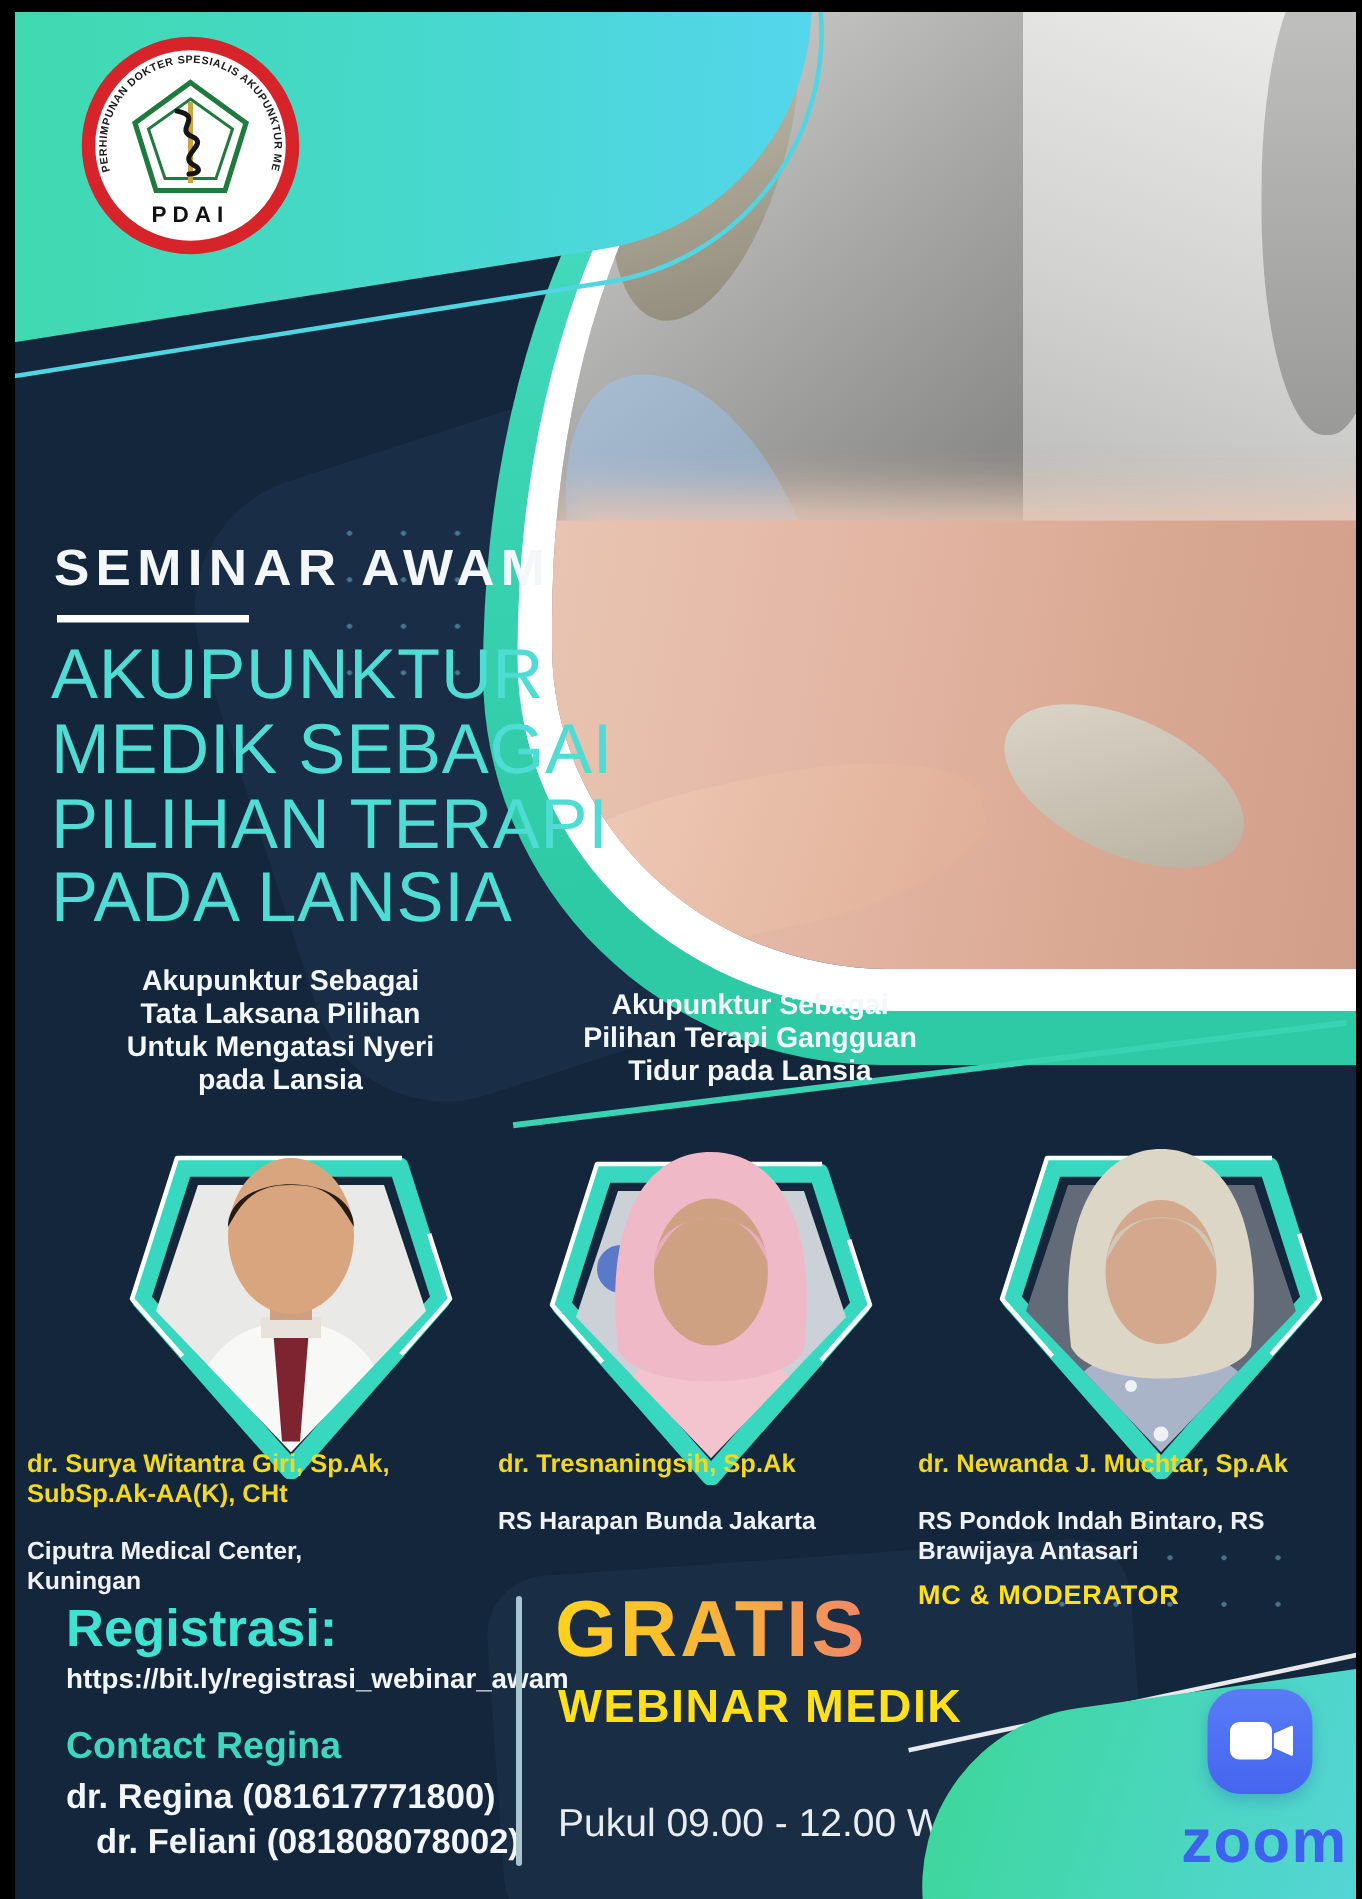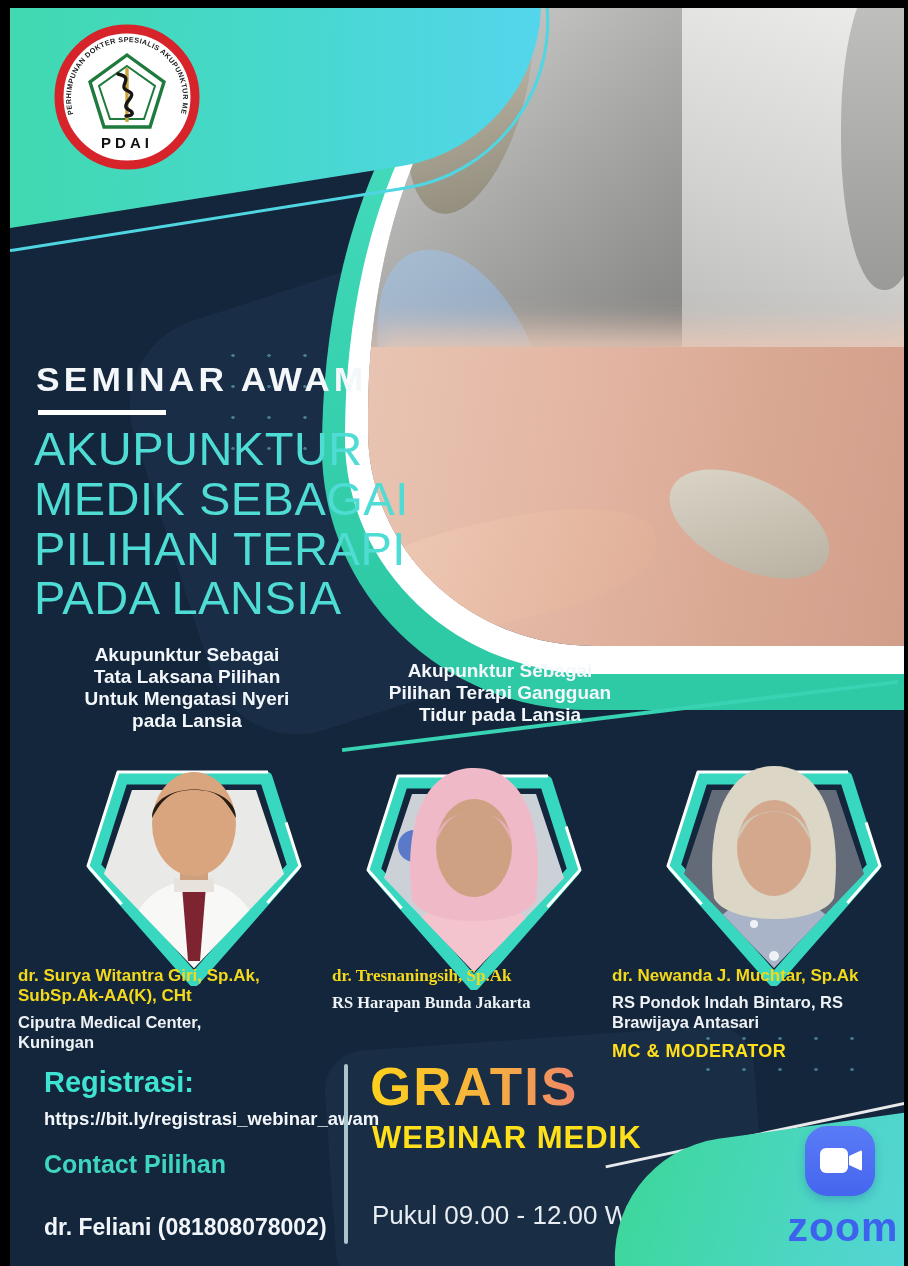--- a/index.html
+++ b/index.html
@@ -68,32 +68,32 @@
   
   .topic{position:absolute;color:#f3f7fb;font-weight:bold;text-align:center;white-space:pre-line;}
   .topic-1{left:18px;top:636px;width:318px;font-size:19px;line-height:1.15;}
   .topic-2{left:330px;top:652px;width:320px;font-size:19px;line-height:1.15;}
 
   
   .speaker-frame{position:absolute;width:224px;height:240px;}
   .sf-1{left:72px;top:738px;}  .sf-2{left:352px;top:742px;}  .sf-3{left:652px;top:738px;}
   .caption{position:absolute;text-align:left;font-weight:bold;}
   .cap-name{color:#f3d91c;font-size:17px;line-height:1.18;white-space:pre-line;}
-  .cap-affil{color:#eef2f6;font-size:16.5px;line-height:1.18;white-space:pre-line;margin-top:7px;}
+  .cap-affil{color:#eef2f6;font-size:16.5px;line-height:1.18;white-space:pre-line;margin-top:19px;}
   .cap-role{color:#ffe01a;font-size:18px;margin-top:9px;letter-spacing:.5px;}
   .cap-1{left:8px;top:958px;width:330px;}
-  .cap-2{left:322px;top:958px;width:300px;font-family:Liberation Serif, serif;}
+  .cap-2{left:322px;top:958px;width:300px;}
   .cap-3{left:602px;top:958px;width:306px;}
 
   
-  .reg-heading{position:absolute;left:34px;top:1058px;color:#3fe3d2;font-size:29px;font-weight:bold;}
+  .reg-heading{position:absolute;left:34px;top:1058px;color:#3fe3d2;font-size:35px;font-weight:bold;}
   .reg-url{position:absolute;left:34px;top:1100px;color:#f2f6fa;font-size:18.5px;font-weight:bold;}
   .contact-heading{position:absolute;left:34px;top:1142px;color:#3fd6c0;font-size:25px;font-weight:bold;}
   .contact-line{position:absolute;left:34px;color:#f2f6fa;font-size:23px;font-weight:bold;}
-  .contact-0{top:1176px;} .contact-1{top:1206px;}
+  .contact-0{top:1176px;} .contact-1{top:1206px;margin-left:20px;}
 
   .divider{position:absolute;left:334px;top:1056px;width:4px;height:180px;background:#a9c6cf;border-radius:2px;}
 
   
   .free{position:absolute;left:360px;top:1048px;font-size:53px;font-weight:bold;letter-spacing:2px;
       color:#f5b53a;background:linear-gradient(90deg,#ffd21c 0%,#f7b23e 55%,#ef8668 100%);
       -webkit-background-clip:text;background-clip:text;text-align:center;-webkit-text-fill-color:transparent;}
   .format{position:absolute;left:362px;top:1112px;font-size:31px;font-weight:bold;color:#ffe01a;letter-spacing:1px;}
   .date{position:absolute;left:360px;top:1148px;font-size:40px;font-weight:bold;color:#3fd9b8;letter-spacing:1px;}
   .time{position:absolute;left:362px;top:1192px;font-size:26px;color:#e8edf2;}
@@ -246,21 +246,22 @@
     </div>
     <div class="caption cap-3">
       <div class="cap-name">dr. Newanda J. Muchtar, Sp.Ak</div>
       <div class="cap-affil">RS Pondok Indah Bintaro, RS
 Brawijaya Antasari</div>
       <div class="cap-role">MC &amp; MODERATOR</div>
     </div>
 
     <div class="reg-heading">Registrasi:</div>
     <div class="reg-url">https://bit.ly/registrasi_webinar_awam</div>
-    <div class="contact-heading">Contact Pilihan</div>
+    <div class="contact-heading">Contact Regina</div>
+    <div class="contact-line contact-0">dr. Regina (081617771800)</div>
     <div class="contact-line contact-1">dr. Feliani (081808078002)</div>
 
     <div class="divider"></div>
 
     <div class="free">GRATIS</div>
     <div class="format">WEBINAR MEDIK</div>
     <div class="time">Pukul 09.00 - 12.00 WIB</div>
 
     <div class="zoom-line"></div>
     <div class="zoom-blob"></div>

